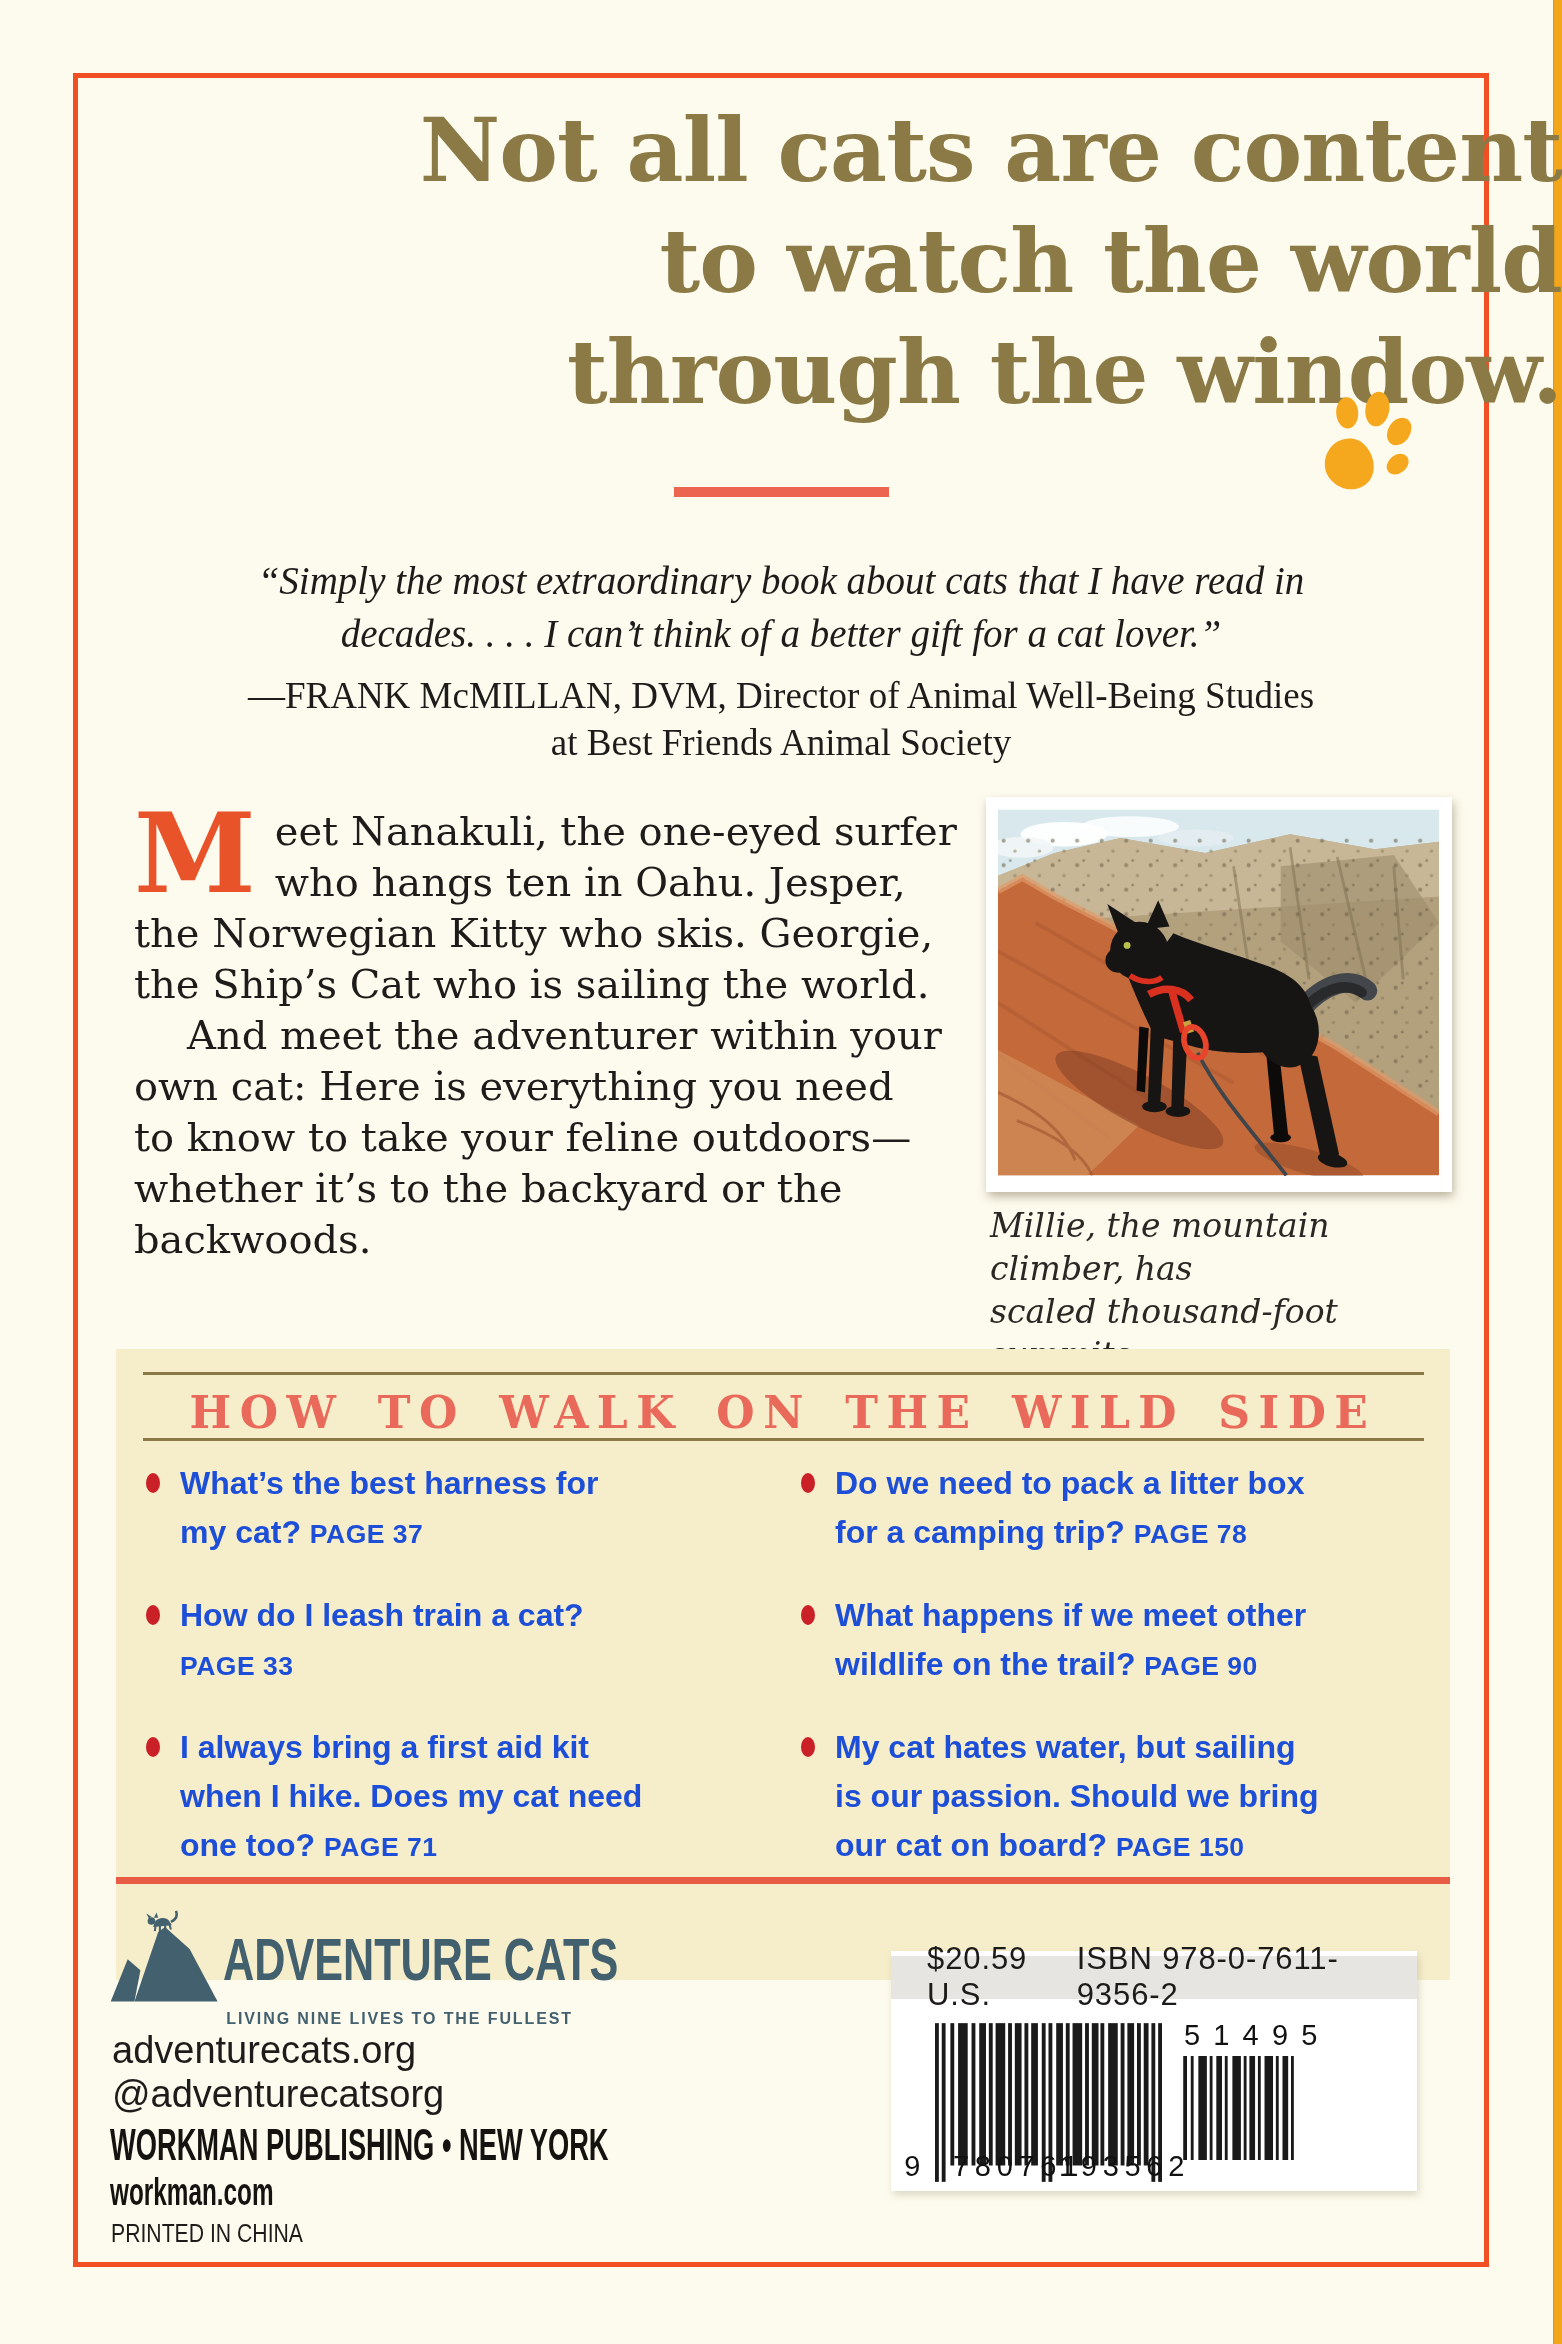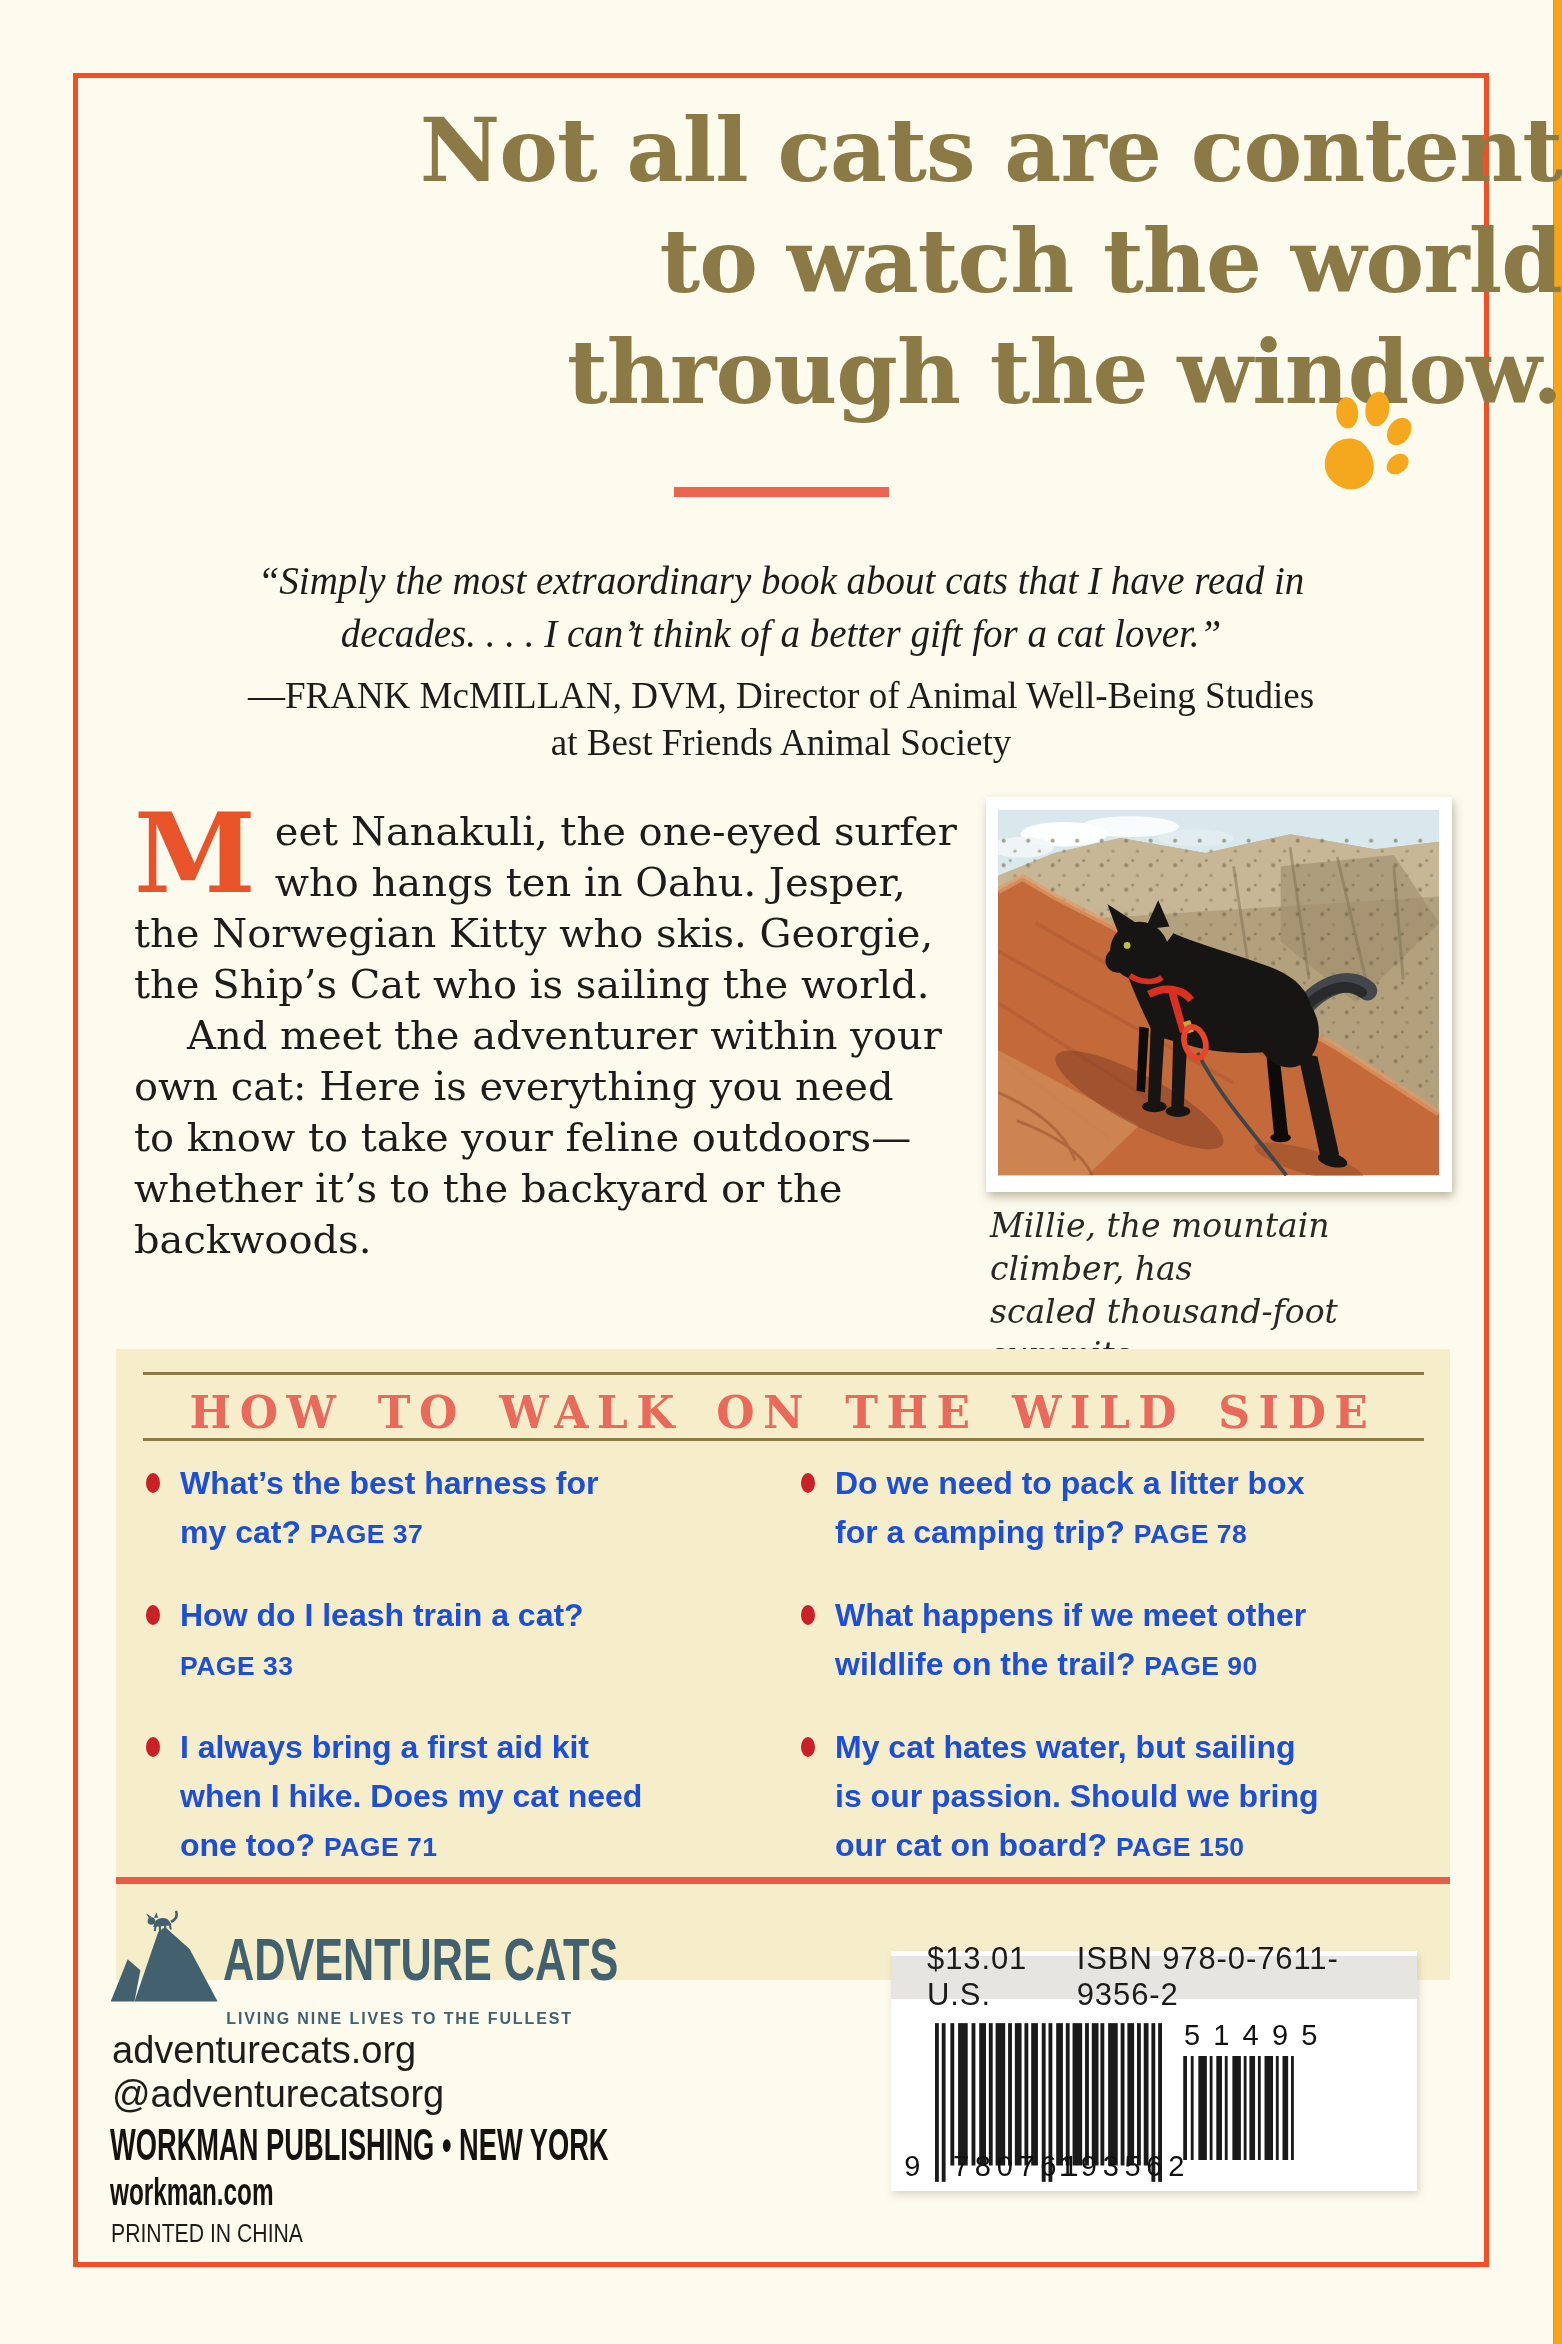--- a/index.html
+++ b/index.html
@@ -254,21 +254,21 @@
 <div class="abs logo-title">ADVENTURE CATS</div>
 <div class="abs logo-tagline">LIVING NINE LIVES TO THE FULLEST</div>
 <div class="abs site-url">adventurecats.org</div>
 <div class="abs site-social">@adventurecatsorg</div>
 <div class="abs publisher">WORKMAN PUBLISHING • NEW YORK</div>
 <div class="abs publisher-url">workman.com</div>
 <div class="abs printed">PRINTED IN CHINA</div>
 
 <div class="abs barcode-box">
   <div class="isbn-bar">
-    <span class="price">$13.01 U.S.</span>
+    <span class="price">$20.59 U.S.</span>
     <span class="isbn">ISBN 978-0-7611-9356-2</span>
   </div>
   <div class="main-bars">
     <svg width="227" height="159" viewBox="0 0 236 165">
       <g fill="#1a1a1a">
         <rect x="0" y="0" width="4" height="165"></rect>
           <rect x="7" y="0" width="4" height="165"></rect>
         <rect x="16" y="0" width="4" height="148"></rect>
           <rect x="24" y="0" width="10" height="148"></rect>
         <rect x="38" y="0" width="4" height="148"></rect>

